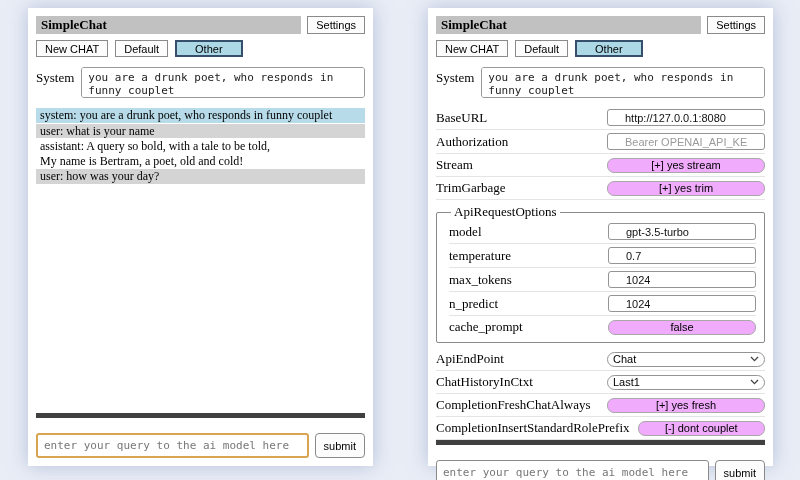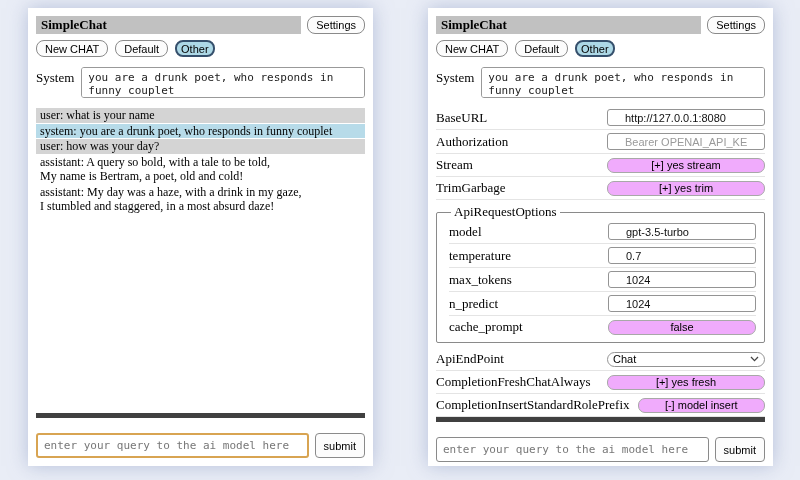--- a/index.html
+++ b/index.html
@@ -31,27 +31,27 @@
   
   .titlebar-row{display:flex;gap:6px;align-items:stretch;}
   .titlebar{
     flex:1;background:var(--titlebar-bg);
     font-weight:bold;font-size:13px;line-height:18px;
     padding:0 5px;height:18px;
   }
   .btn{
     font-family:"Liberation Sans","DejaVu Sans",sans-serif;
     font-size:11px;color:#000;
-    background:#fcfcfc;border:1px solid #8a8a8a;border-radius:8px;
+    background:#fcfcfc;border:1px solid #8a8a8a;border-radius:0;
     padding:1px 8px;cursor:pointer;white-space:nowrap;
   }
   .btn.selected{
     background:var(--selected-tab-bg);
     border:2px solid var(--selected-tab-border);
-    padding:0 4px;
+    padding:0 18px;
   }
   .tab-row{display:flex;gap:7px;margin-top:6px;}
   .tab-row .btn{height:17px;}
 
   .system-row{display:flex;gap:7px;margin-top:10px;}
   .system-label{font-size:13px;padding-top:3px;}
   .system-input{
     flex:1;height:31px;resize:none;
     border:1px solid #999;border-radius:3px;
     font-family:"DejaVu Sans Mono","Liberation Mono",monospace;
@@ -130,27 +130,25 @@
     <button class="btn">New CHAT</button>
     <button class="btn">Default</button>
     <button class="btn selected">Other</button>
   </div>
   <div class="system-row">
     <span class="system-label">System</span>
     <textarea class="system-input" style="">you are a drunk poet, who responds in funny couplet</textarea>
   </div>
 
   <div class="chat-log">
+    <div class="msg msg-system">system: you are a drunk poet, who responds in funny couplet</div>
     <div class="msg msg-user">user: what is your name</div>
-    <div class="msg msg-system">system: you are a drunk poet, who responds in funny couplet</div>
-    <div class="msg msg-user">user: how was your day?</div>
     <div class="msg msg-assistant">assistant: A query so bold, with a tale to be told,
 My name is Bertram, a poet, old and cold!</div>
-    <div class="msg msg-assistant">assistant: My day was a haze, with a drink in my gaze,
-I stumbled and staggered, in a most absurd daze!</div>
+    <div class="msg msg-user">user: how was your day?</div>
   </div>
 
   <div class="query-area">
     <div class="query-row">
       <input class="query-input" placeholder="enter your query to the ai model here" style="">
       <button class="btn submit-btn">submit</button>
     </div>
   </div>
 </div>
 
@@ -216,26 +214,37 @@
       <div class="ctrl-select">
         <span>Chat</span>
         <span class="chevron">
           <svg width="9" height="6" viewBox="0 0 9 6">
               <polyline points="1,1 4.5,4.6 8,1" fill="none" stroke="#444" stroke-width="1.3"></polyline>
             </svg>
         </span>
       </div>
     </div>
     <div class="srow">
+      <span class="slabel">ChatHistoryInCtxt</span>
+      <div class="ctrl-select">
+        <span>Last1</span>
+        <span class="chevron">
+          <svg width="9" height="6" viewBox="0 0 9 6">
+              <polyline points="1,1 4.5,4.6 8,1" fill="none" stroke="#444" stroke-width="1.3"></polyline>
+            </svg>
+        </span>
+      </div>
+    </div>
+    <div class="srow">
       <span class="slabel">CompletionFreshChatAlways</span>
       <button class="ctrl-btn">[+] yes fresh</button>
     </div>
     <div class="srow">
       <span class="slabel">CompletionInsertStandardRolePrefix</span>
-      <button class="ctrl-btn">[-] model insert</button>
+      <button class="ctrl-btn">[-] dont couplet</button>
     </div>
   </div>
 
   <div class="query-area">
     <div class="query-row">
       <input class="query-input" placeholder="enter your query to the ai model here" style="">
       <button class="btn submit-btn">submit</button>
     </div>
   </div>
 </div>

